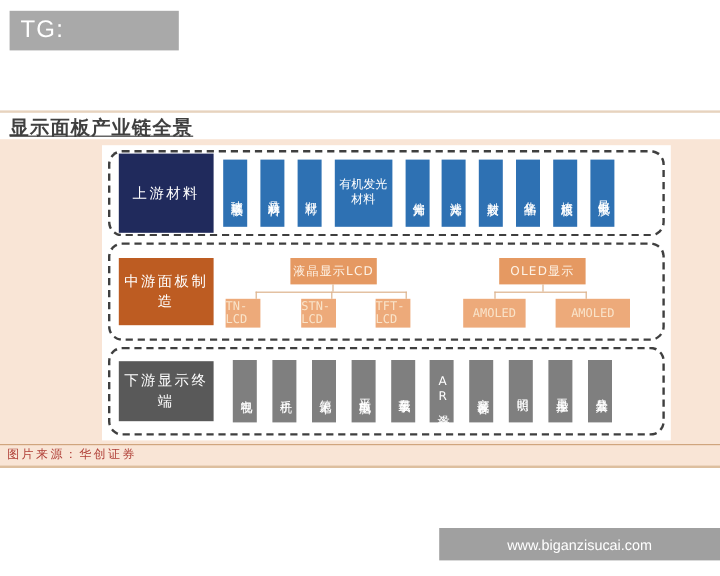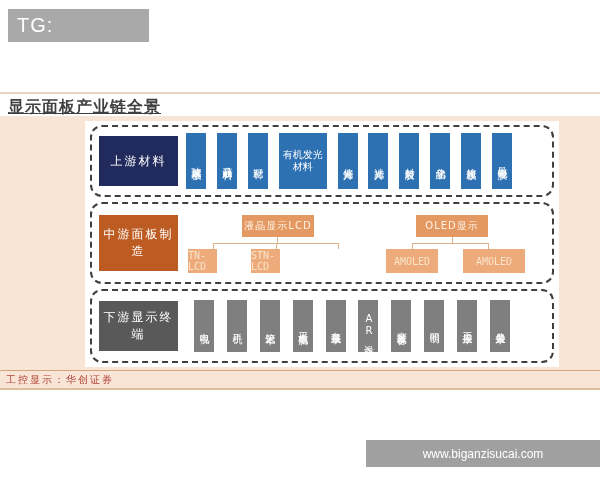--- a/index.html
+++ b/index.html
@@ -39,21 +39,21 @@
     border:2px dashed #3f3f3f;border-radius:12px;background:#ffffff;
     box-sizing:border-box;position:relative;display:flex;align-items:center;
   }
   .row-1{height:72px;padding:0 10px 0 7px;}
   .row-2{height:82px;}
   .row-3{height:74px;padding:0 10px 0 7px;}
   .row-label{
     color:#ffffff;display:flex;align-items:center;justify-content:center;
     font-size:12px;letter-spacing:2px;flex:none;text-align:center;
   }
-  .label-up{width:79px;height:50px;background:#202a5c;}
+  .label-up{width:79px;height:66px;background:#202a5c;}
   .label-mid{position:absolute;left:7px;top:50%;transform:translateY(-50%);width:79px;height:56px;background:#bd5c22;}
   .label-down{width:79px;height:50px;background:#595959;}
   
   .items{flex:1;display:flex;justify-content:space-between;align-items:center;}
   .items-up{margin-left:8px;margin-right:30px;}
   .items-down{margin-left:16px;margin-right:32px;}
   .vbox{
     width:20px;height:56px;color:#ffffff;font-size:10px;
     display:flex;align-items:center;justify-content:center;
     writing-mode:vertical-rl;text-orientation:upright;letter-spacing:1px;
@@ -115,20 +115,21 @@
     <div class="row-label label-mid">中游面板制造</div>
 
     <div class="pbox" style="left:150px;top:11px;">液晶显示LCD</div>
     <div class="cline" style="left:185px;top:33px;width:1px;height:6px;"></div>
     <div class="cline" style="left:121px;top:39px;width:126px;height:1px;"></div>
     <div class="cline" style="left:121px;top:39px;width:1px;height:6px;"></div>
     <div class="cline" style="left:184px;top:39px;width:1px;height:6px;"></div>
     <div class="cline" style="left:246px;top:39px;width:1px;height:6px;"></div>
     <div class="cbox" style="left:96px;top:45px;">TN-LCD</div>
     <div class="cbox" style="left:159px;top:45px;">STN-LCD</div>
+    <div class="cbox" style="left:221px;top:45px;">TFT-LCD</div>
 
     <div class="pbox" style="left:324px;top:11px;">OLED显示</div>
     <div class="cline" style="left:360px;top:33px;width:1px;height:6px;"></div>
     <div class="cline" style="left:320px;top:39px;width:77px;height:1px;"></div>
     <div class="cline" style="left:320px;top:39px;width:1px;height:6px;"></div>
     <div class="cline" style="left:396px;top:39px;width:1px;height:6px;"></div>
     <div class="cbox" style="left:294px;top:45px;width:52px;">AMOLED</div>
     <div class="cbox" style="left:371px;top:45px;width:62px;">AMOLED</div>
   </div>
 
@@ -144,16 +145,16 @@
       <div class="vbox vbox-gray">穿戴设备</div>
       <div class="vbox vbox-gray">照明</div>
       <div class="vbox vbox-gray">工控显示</div>
       <div class="vbox vbox-gray">公共显示</div>
     </div>
   </div>
 
 </div>
 
 <div class="source-strip">
-  <div class="source-text">工控显示：华创证券</div>
+  <div class="source-text">图片来源：华创证券</div>
 </div>
 
 <div class="site-watermark">www.biganzisucai.com</div>
 
 </body></html>

